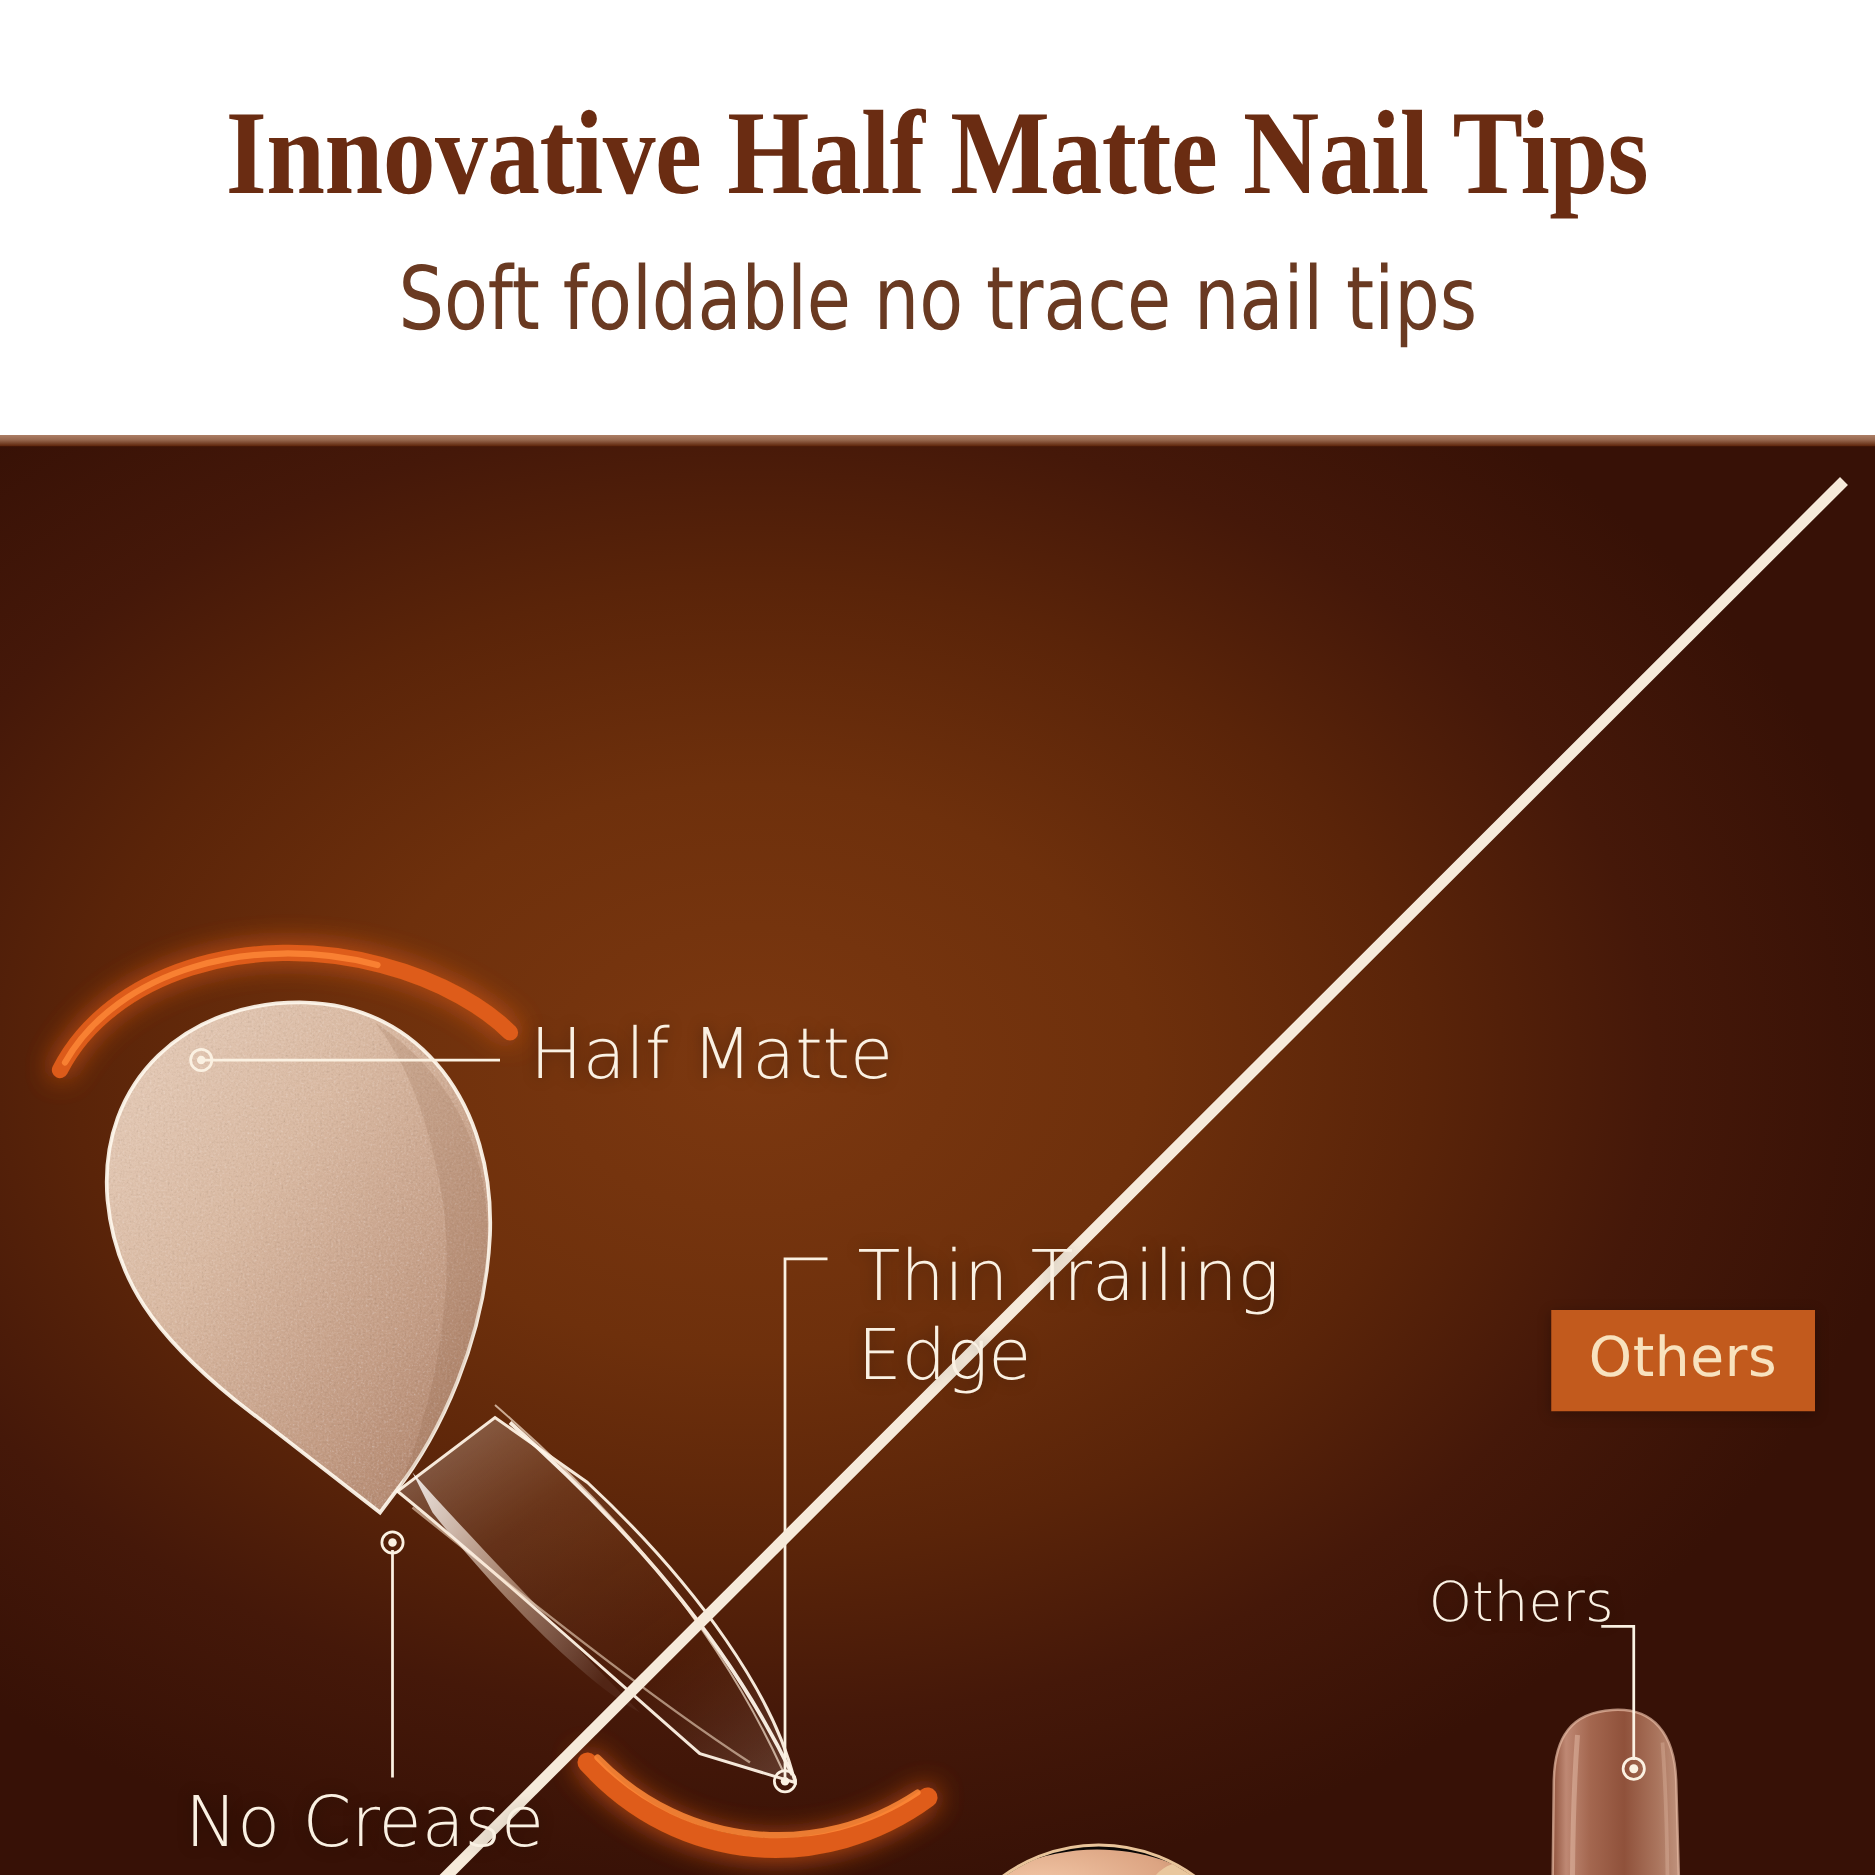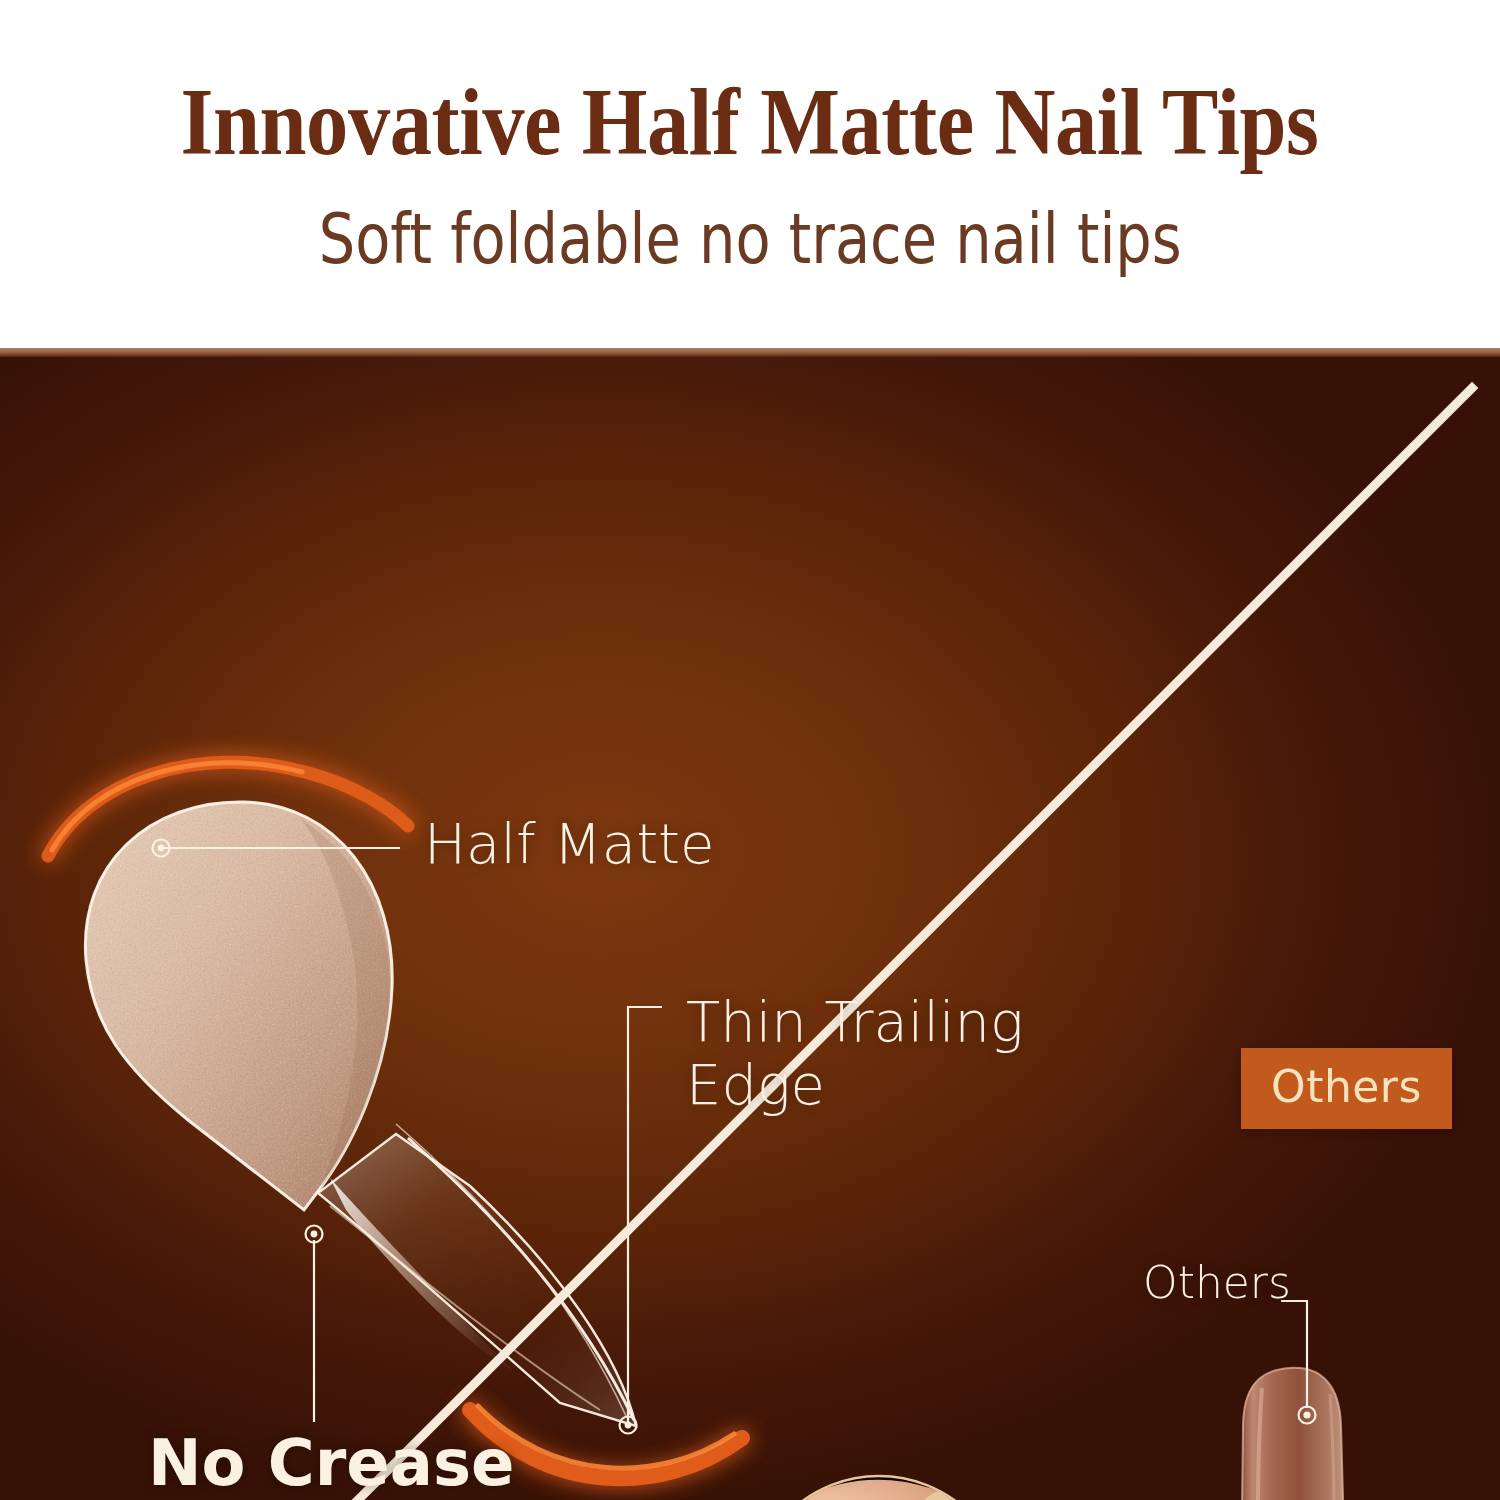--- a/index.html
+++ b/index.html
@@ -73,21 +73,21 @@
     position:absolute;
     font-family:"DejaVu Sans", sans-serif;
     font-weight:300;
     color:#FAF1E3;
     white-space:pre;
     line-height:1.12;
     text-shadow:0 0 12px rgba(0,0,0,.35);
   }
   .lbl-halfmatte{left:424px;top:465px;font-size:56px;}
   .lbl-thin{left:686px;top:643px;font-size:56px;}
-  .lbl-nocrease{left:148px;top:1080px;font-size:64px;font-weight:bold;}
+  .lbl-nocrease{left:148px;top:1080px;font-size:56px;}
   .lbl-creasy{left:1143px;top:910px;font-size:44px;}
 
   .svg-layer{position:absolute;left:0;top:0;width:1500px;height:1152px;overflow:visible;}
 </style>
 </head>
 <body>
 
 <div id="root">
 
   <div class="header">

